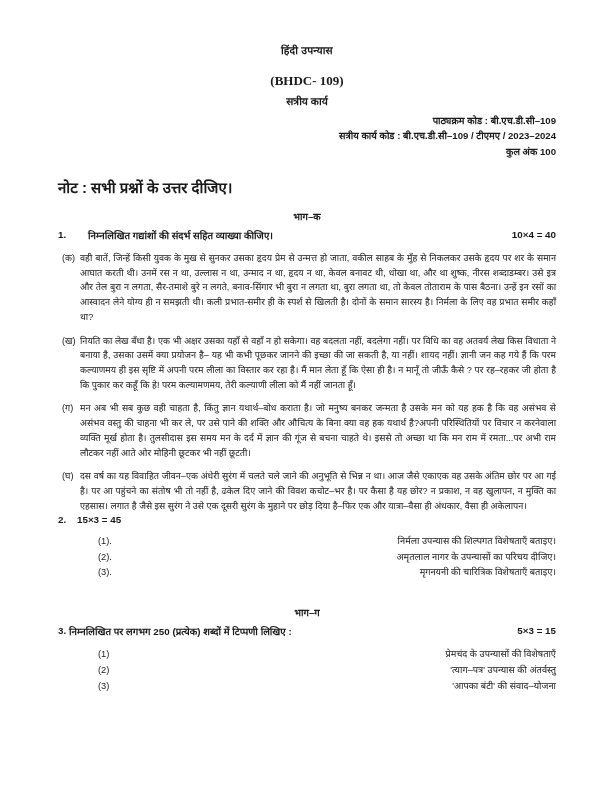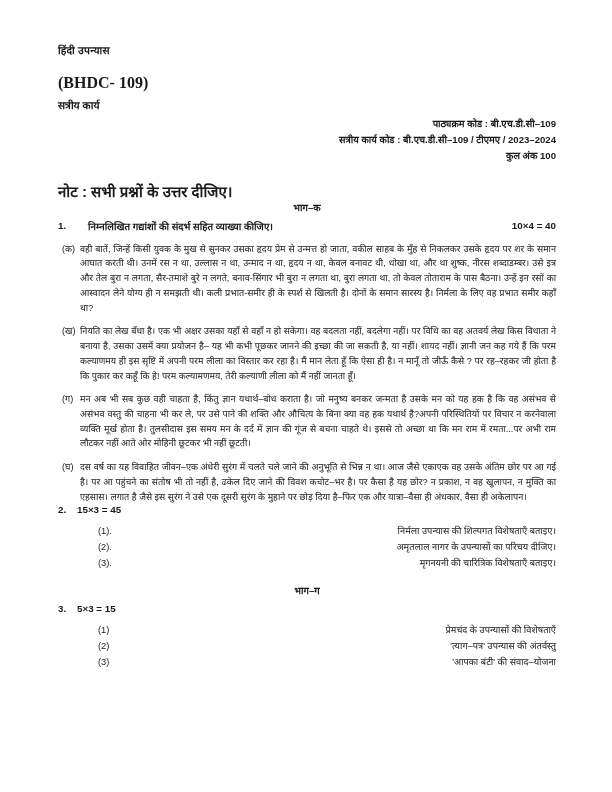--- a/index.html
+++ b/index.html
@@ -17,30 +17,30 @@
   }
   .page {
     width: 612px;
     height: 792px;
     box-sizing: border-box;
     padding: 44px 56px 40px 58px;
     position: relative;
   }
   
   .title-block {
-    text-align: left;
+    text-align: center;
   }
   .doc-title {
     font-size: 10.5px;
     font-weight: bold;
     letter-spacing: 0.2px;
     line-height: 1.3;
   }
   .code-title {
-    font-size: 16px;
+    font-size: 13px;
     font-weight: bold;
     font-family: "Liberation Serif", "DejaVu Serif", serif;
     margin-top: 15px;
     line-height: 1.25;
   }
   .subtitle {
     font-size: 10.5px;
     font-weight: bold;
     margin-top: 6px;
     line-height: 1.3;
@@ -61,20 +61,21 @@
     margin-top: 17px;
     font-size: 15px;
     font-weight: bold;
     text-align: left;
   }
   
   .section-head {
     text-align: center;
     font-size: 9.6px;
     font-weight: bold;
+    margin-top: 13px;
     margin-bottom: 6px;
   }
   
   .q-row {
     display: flex;
     align-items: flex-start;
     font-size: 9.8px;
     font-weight: bold;
     margin-bottom: 2px;
   }
@@ -203,20 +204,21 @@
       <div class="s-text">मृगनयनी की चारित्रिक विशेषताएँ बताइए।</div>
     </div>
   </div>
 
   <div class="spacer-md"></div>
 
   <div class="section-head">भाग–ग</div>
 
   <div class="q-row">
     <div class="q-num tight">3.</div>
+    <div class="q-text">निम्नलिखित पर लगभग 250 (प्रत्येक) शब्दों में टिप्पणी लिखिए :</div>
     <div class="q-marks">5×3 = 15</div>
   </div>
 
   <div class="sub-list">
     <div class="sub-item">
       <div class="s-num">(1)</div>
       <div class="s-text">प्रेमचंद के उपन्यासों की विशेषताएँ</div>
     </div>
     <div class="sub-item">
       <div class="s-num">(2)</div>

